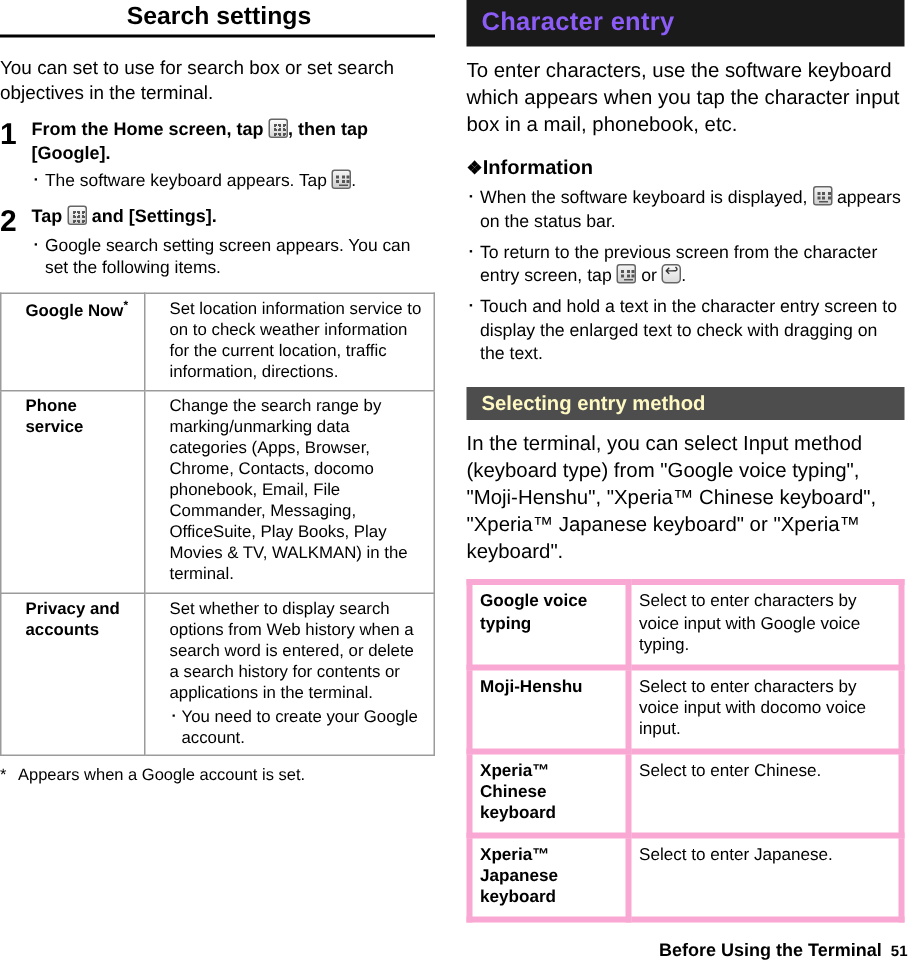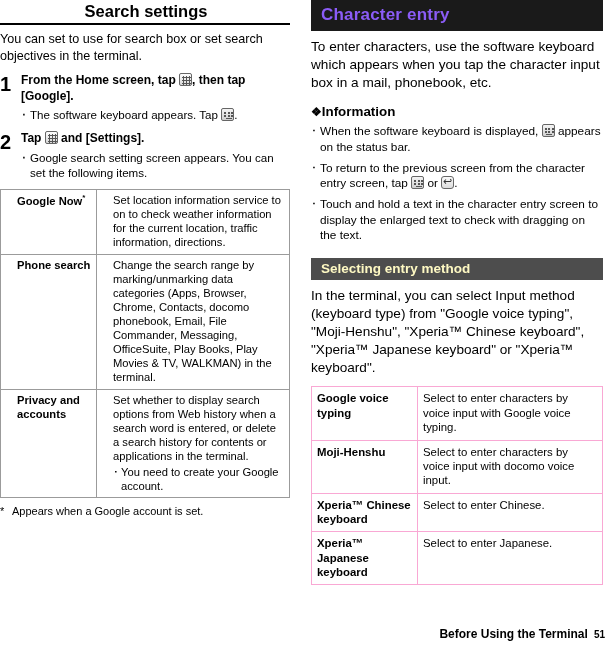--- a/index.html
+++ b/index.html
@@ -35,21 +35,21 @@
     font-size: 16.5px;
     font-weight: bold;
     padding: 2px 0 2px 2px;
     border-bottom: 2.5px solid #000;
     line-height: 1.15;
     text-align: center;
   }
   .body-text {
     font-size: 12.6px;
     line-height: 1.32;
-    margin-top: 6px;
+    margin-top: 12px;
   }
 
   
   .step {
     display: flex;
     margin-top: 9px;
   }
   .step-num {
     font-size: 20px;
     font-weight: bold;
@@ -203,21 +203,21 @@
     display: flex;
   }
   .r-bullet .dot { flex: 0 0 9px; }
 
   table.tbl2 {
     border-collapse: collapse;
     width: 100%;
     margin-top: 9px;
   }
   table.tbl2 td {
-    border: 1px solid #f9a8d4;
+    border: 4px solid #f9a8d4;
     padding: 4px 5px 5px 5px;
     font-size: 11.4px;
     line-height: 1.26;
     vertical-align: top;
   }
   table.tbl2 td.k {
     font-weight: bold;
     width: 106px;
   }
 
@@ -273,21 +273,21 @@
       </div>
     </div>
 
     <table class="tbl">
       <tbody>
           <tr>
         <td class="k"><span>Google Now</span><span class="sup">*</span></td>
         <td>Set location information service to on to check weather information for the current location, traffic information, directions.</td>
       </tr>
       <tr>
-        <td class="k">Phone search</td>
+        <td class="k">Phone service</td>
         <td>Change the search range by marking/unmarking data categories (Apps, Browser, Chrome, Contacts, docomo phonebook, Email, File Commander, Messaging, OfficeSuite, Play Books, Play Movies &amp; TV, WALKMAN) in the terminal.</td>
       </tr>
       <tr>
         <td class="k">Privacy and accounts</td>
         <td>
           <span>Set whether to display search options from Web history when a search word is entered, or delete a search history for contents or applications in the terminal.</span>
           <div class="sub-bullet">
             <span class="dot">･</span>
             <span>You need to create your Google account.</span>
           </div>

